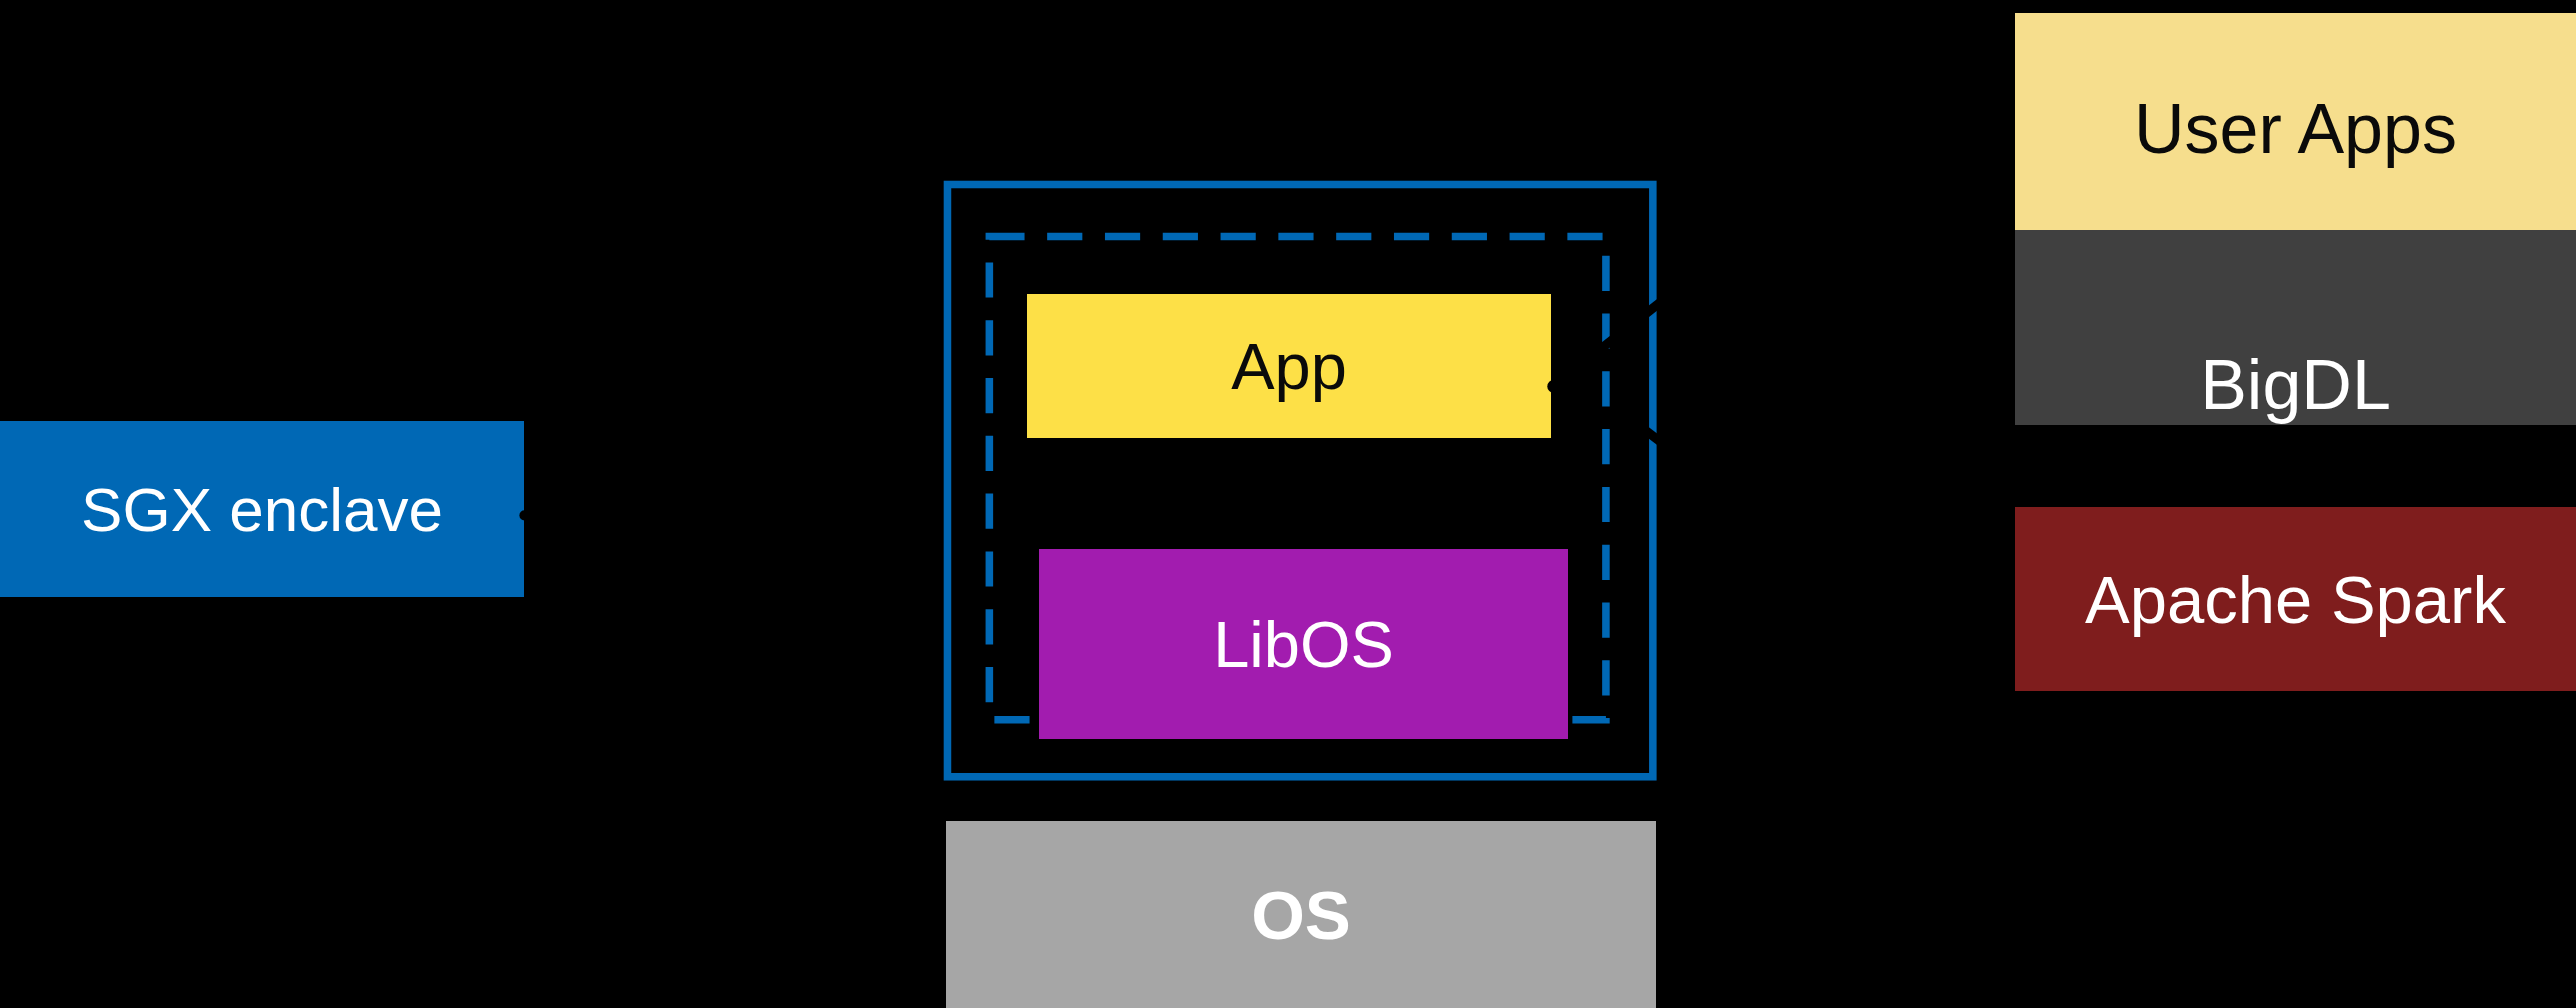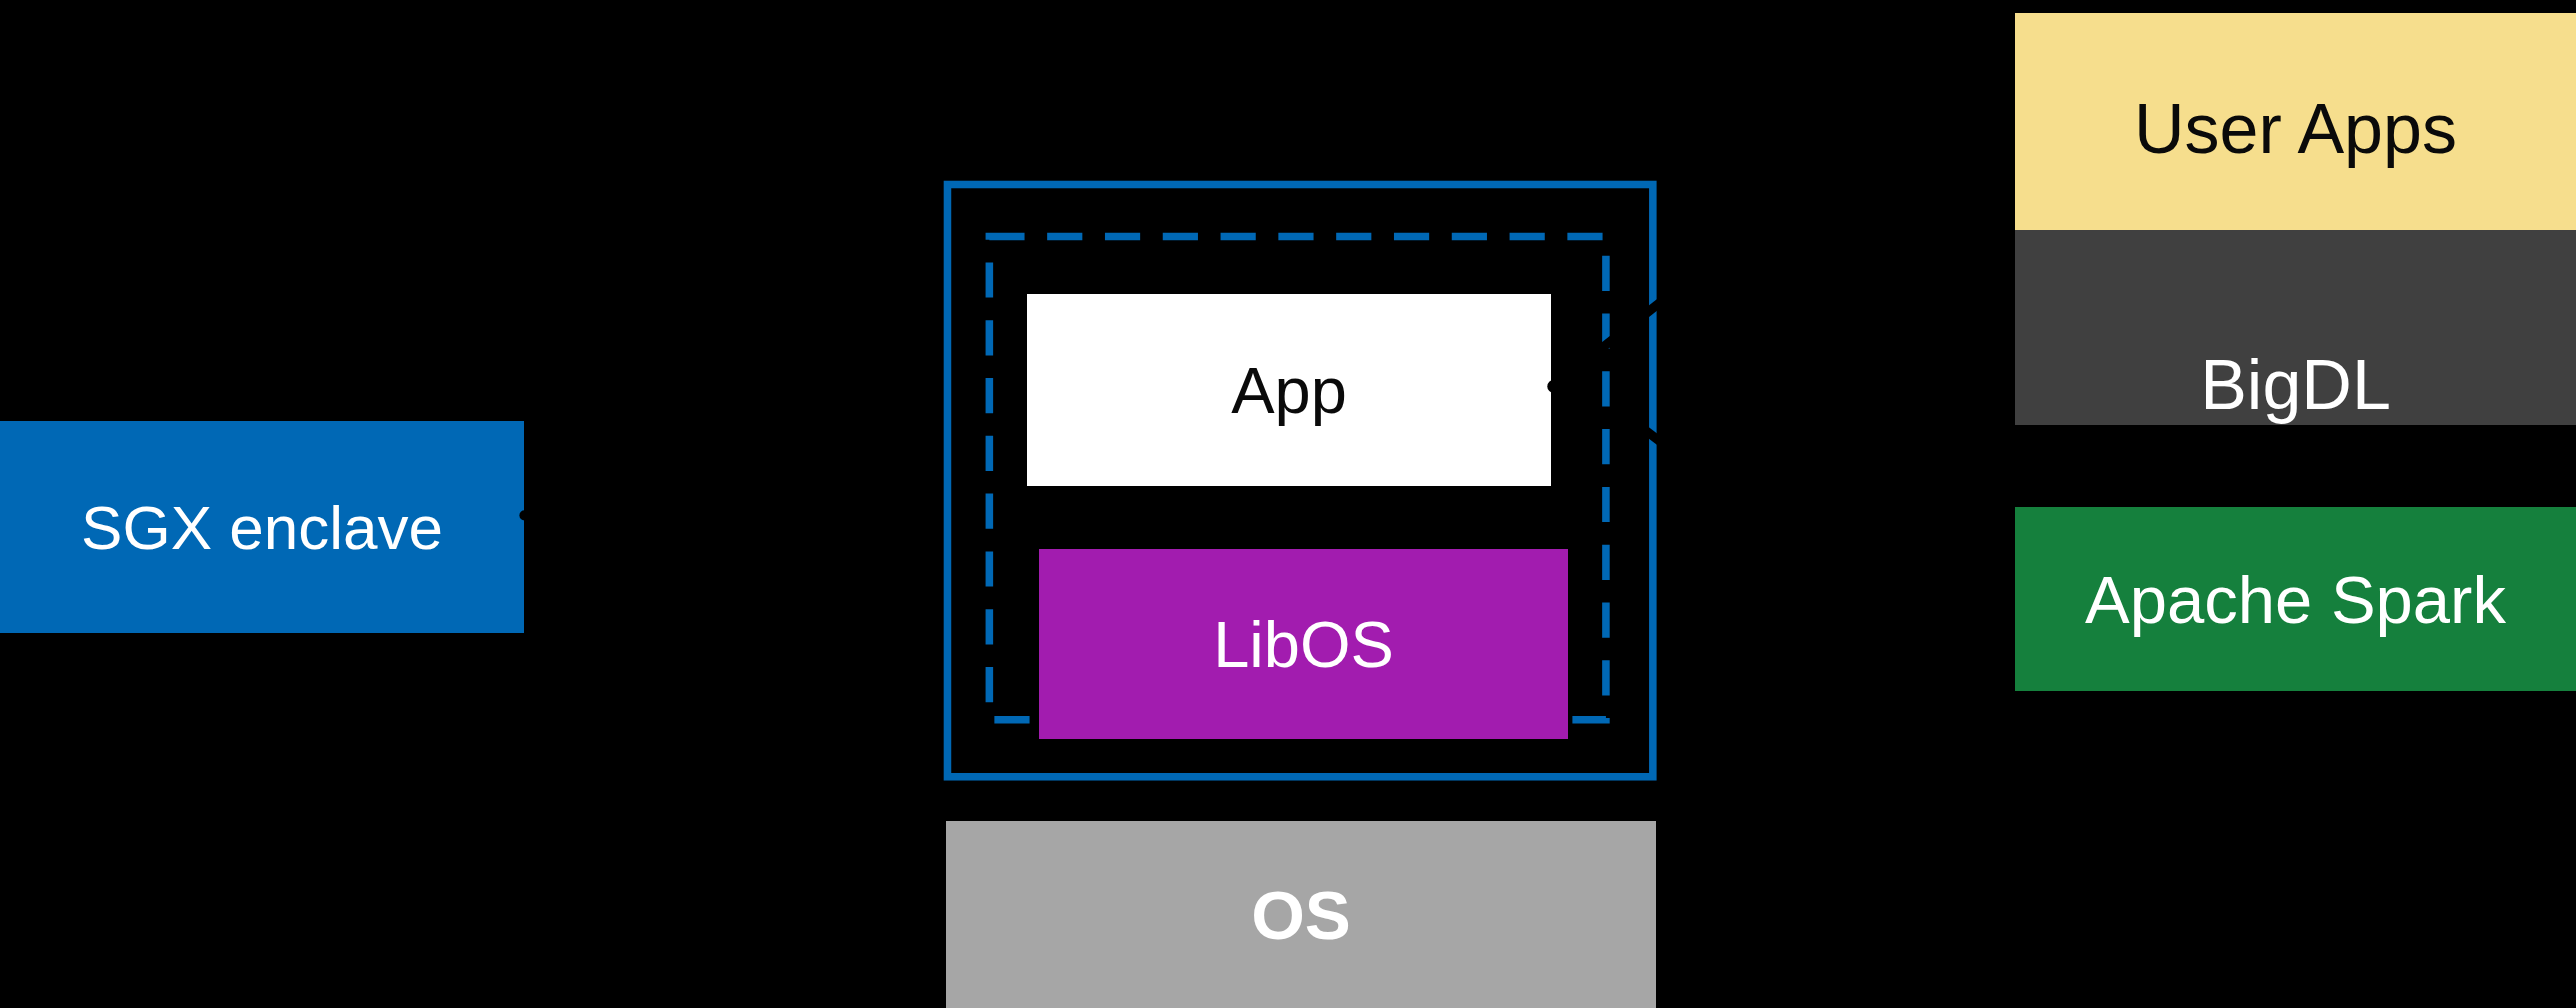--- a/index.html
+++ b/index.html
@@ -31,29 +31,29 @@
     width: 2576px;
     height: 1009px;
     pointer-events: none;
   }
   .z1 { z-index: 1; }
   .z2 { z-index: 2; }
   .z3 { z-index: 3; }
 
   
   .sgx-box {
-    left: 0px; top: 421px; width: 524px; height: 212px;
+    left: 0px; top: 421px; width: 524px; height: 176px;
     background: #0068b5;
     color: #ffffff;
     font-size: 62px;
   }
   
   .app-box {
-    left: 1027px; top: 294px; width: 524px; height: 192px;
-    background: #ffffff;
+    left: 1027px; top: 294px; width: 524px; height: 144px;
+    background: #fde047;
     color: #0a0a0a;
     font-size: 65px;
   }
   .libos-box {
     left: 1039px; top: 549px; width: 529px; height: 190px;
     background: #a21caf;
     color: #ffffff;
     font-size: 65px;
   }
   .os-box {
@@ -73,21 +73,21 @@
   }
   .bigdl-box {
     left: 2015px; top: 230px; width: 561px; height: 195px;
     background: #404040;
     color: #ffffff;
     font-size: 70px;
     align-items: flex-end;
   }
   .spark-box {
     left: 2015px; top: 507px; width: 561px; height: 184px;
-    background: #15803d;
+    background: #7f1d1d;
     color: #ffffff;
     font-size: 67px;
   }
 </style>
 </head>
 <body>
 
 <div class="canvas">
 
   <svg class="svg-layer z1" viewBox="0 0 3075 1204">

